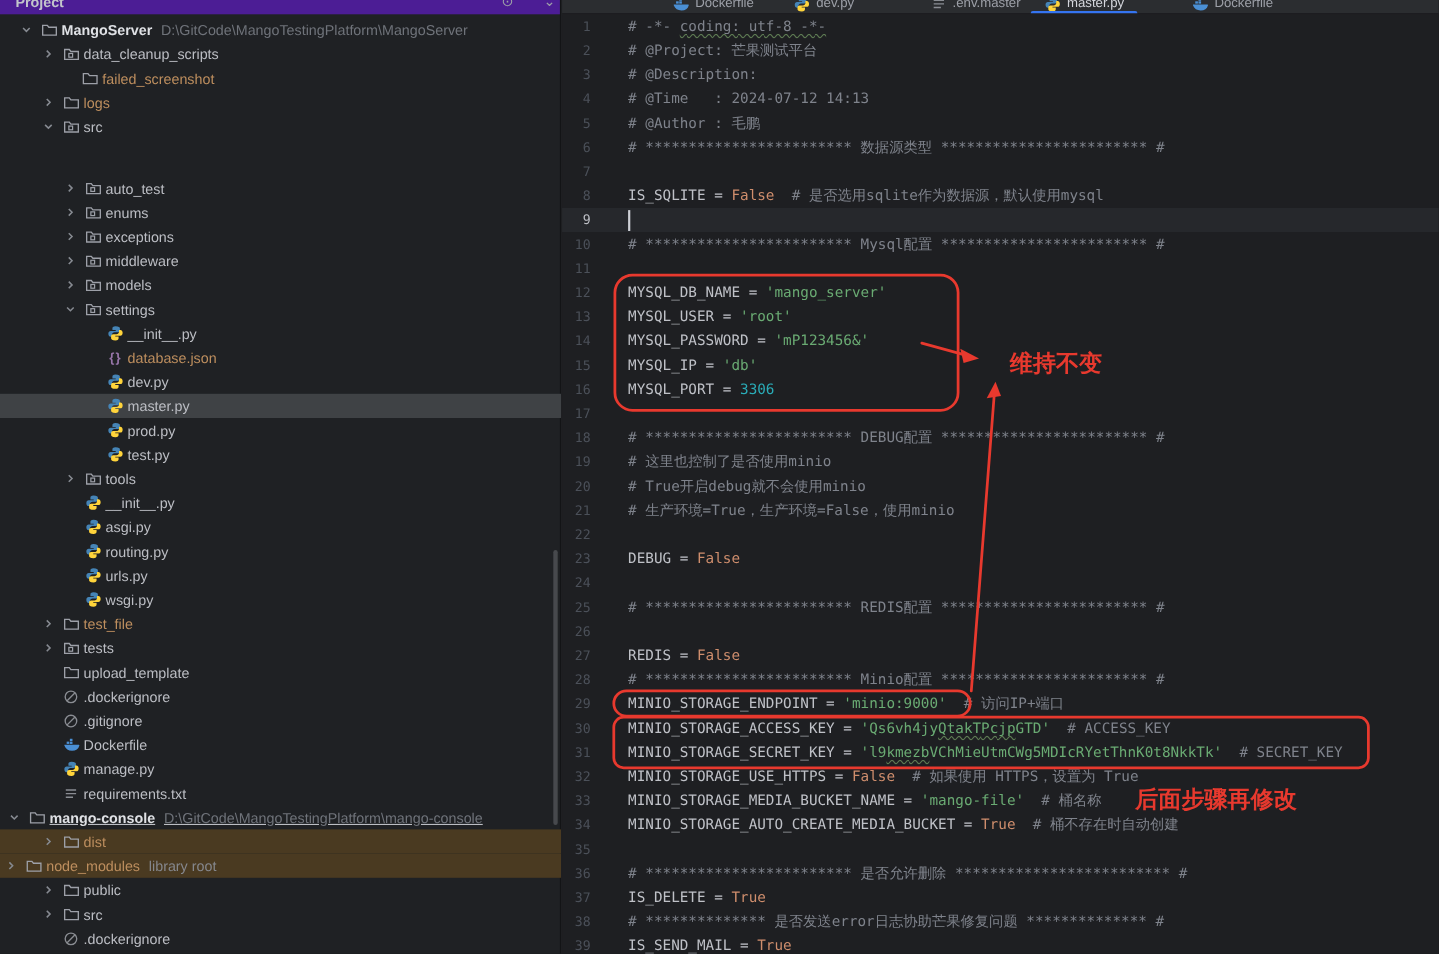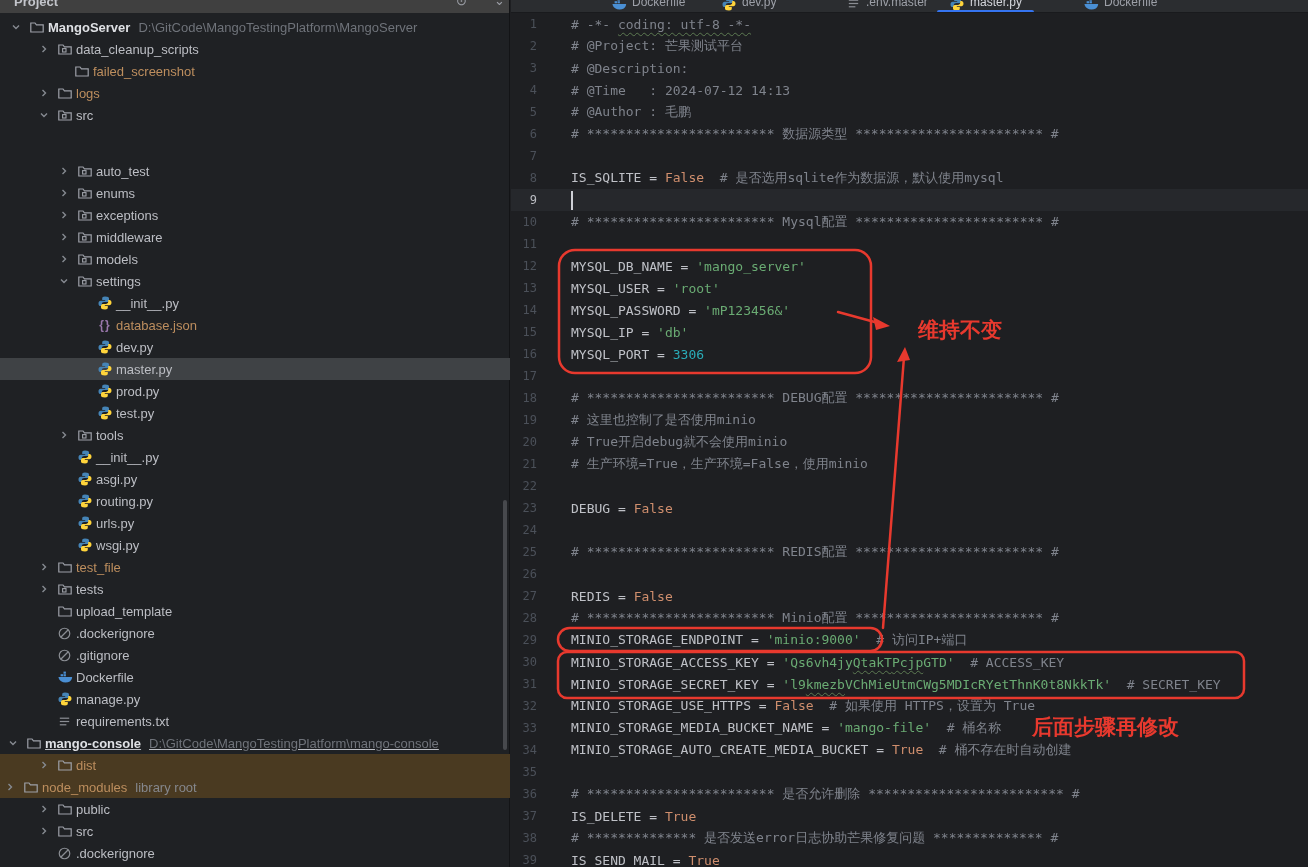--- a/index.html
+++ b/index.html
@@ -3,21 +3,21 @@
 <meta charset="utf-8">
 <style>
   * { margin:0; padding:0; box-sizing:border-box; }
   html,body { width:1308px; height:867px; overflow:hidden; background:#1e1f22;
               font-family:"Liberation Sans", sans-serif; }
   #stage { position:relative; width:1308px; height:867px; background:#1e1f22; }
 
   
   #panel { position:absolute; left:0; top:0; width:510px; height:867px;
            background:#1f2124; border-right:1px solid #131416; }
-  #panel-header { position:relative; height:13px; background:#404040; overflow:hidden; }
+  #panel-header { position:relative; height:13px; background:#4c1d95; overflow:hidden; }
   #panel-title { position:absolute; left:14px; top:-6px; color:#c3c5cb; font-size:13px; font-weight:bold; }
   .hdr-ic { position:absolute; top:-7px; color:#9da0a8; font-size:13px; }
   #tree { position:absolute; left:0; top:16px; width:510px; }
   .row { position:relative; height:22px; display:flex; align-items:center; width:510px;
          color:#bcbec4; font-size:13px; white-space:nowrap; cursor:default; }
   .row.sel  { background:#3f4245; }
   .row.brown{ background:#4a3a21; }
   .chev { width:20px; display:inline-flex; justify-content:center; color:#868a91; flex:none; }
   .icon { width:21px; display:inline-flex; justify-content:center; align-items:center; flex:none; }
   .lbl  { margin-left:1px; }
@@ -67,21 +67,21 @@
 <div id="stage">
 
   <div id="panel">
     <div id="panel-header">
       <div id="panel-title">Project</div>
       <span class="hdr-ic" style="left:456px">⊙</span>
       <span class="hdr-ic" style="left:494px">⌄</span>
 
     </div>
     <div id="tree">
-        <div class="row" style="padding-left: 6px;">
+        <div class="row" style="padding-left: 14px;">
           <span class="chev">
             <svg width="12" height="12" viewBox="0 0 12 12">
               <path d="M3 4.5l3 3 3-3" fill="none" stroke="#868a91" stroke-width="1.4"></path>
             </svg>
           </span>
           <span class="icon">
             <svg width="16" height="16" viewBox="0 0 16 16">
               <path d="M1.8 4h4.2l1.4 1.8h6.8V13H1.8z" fill="none" stroke="#9da0a8" stroke-width="1.2"></path>
             </svg>
           </span>

